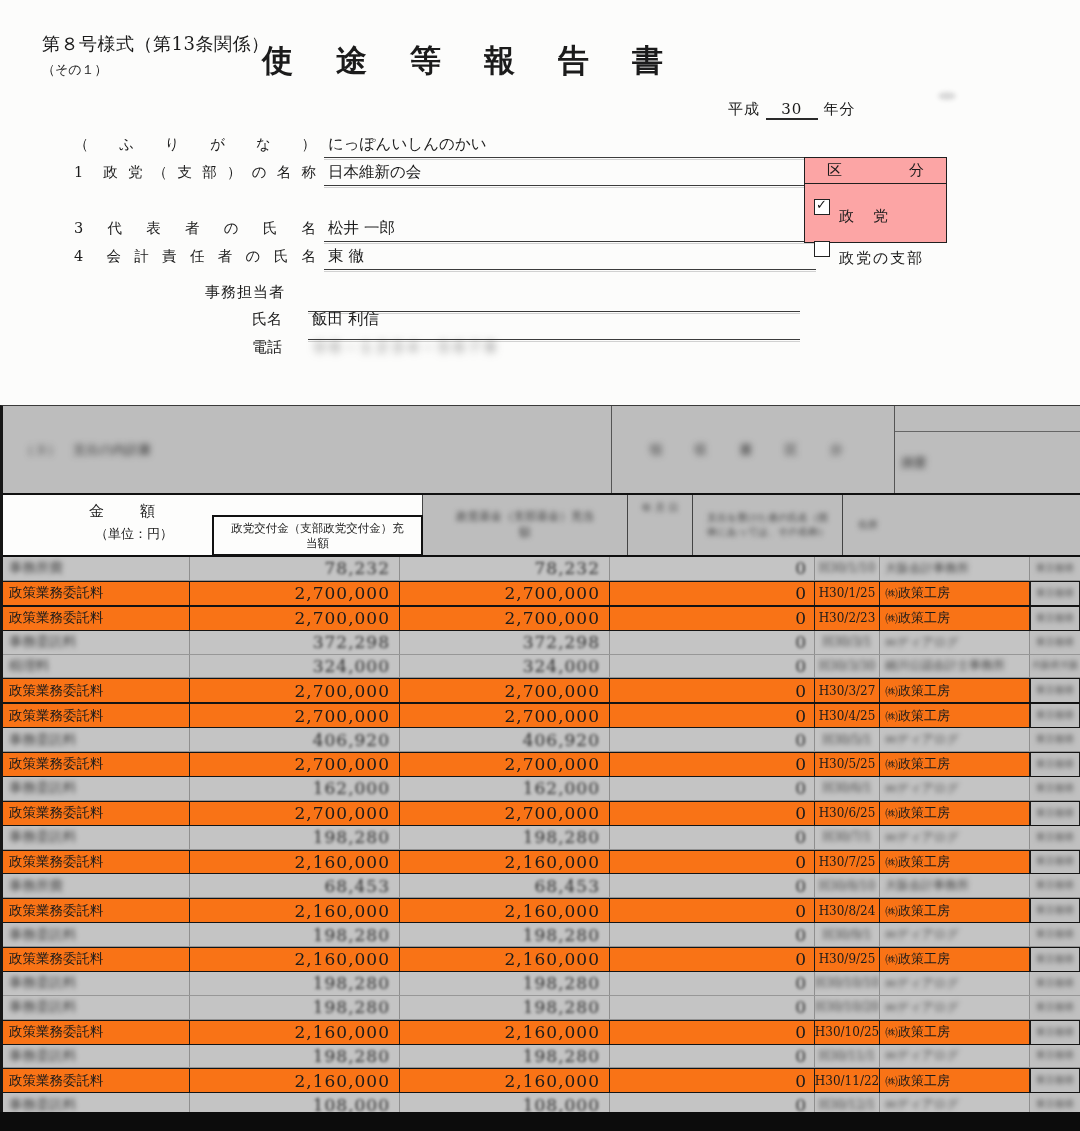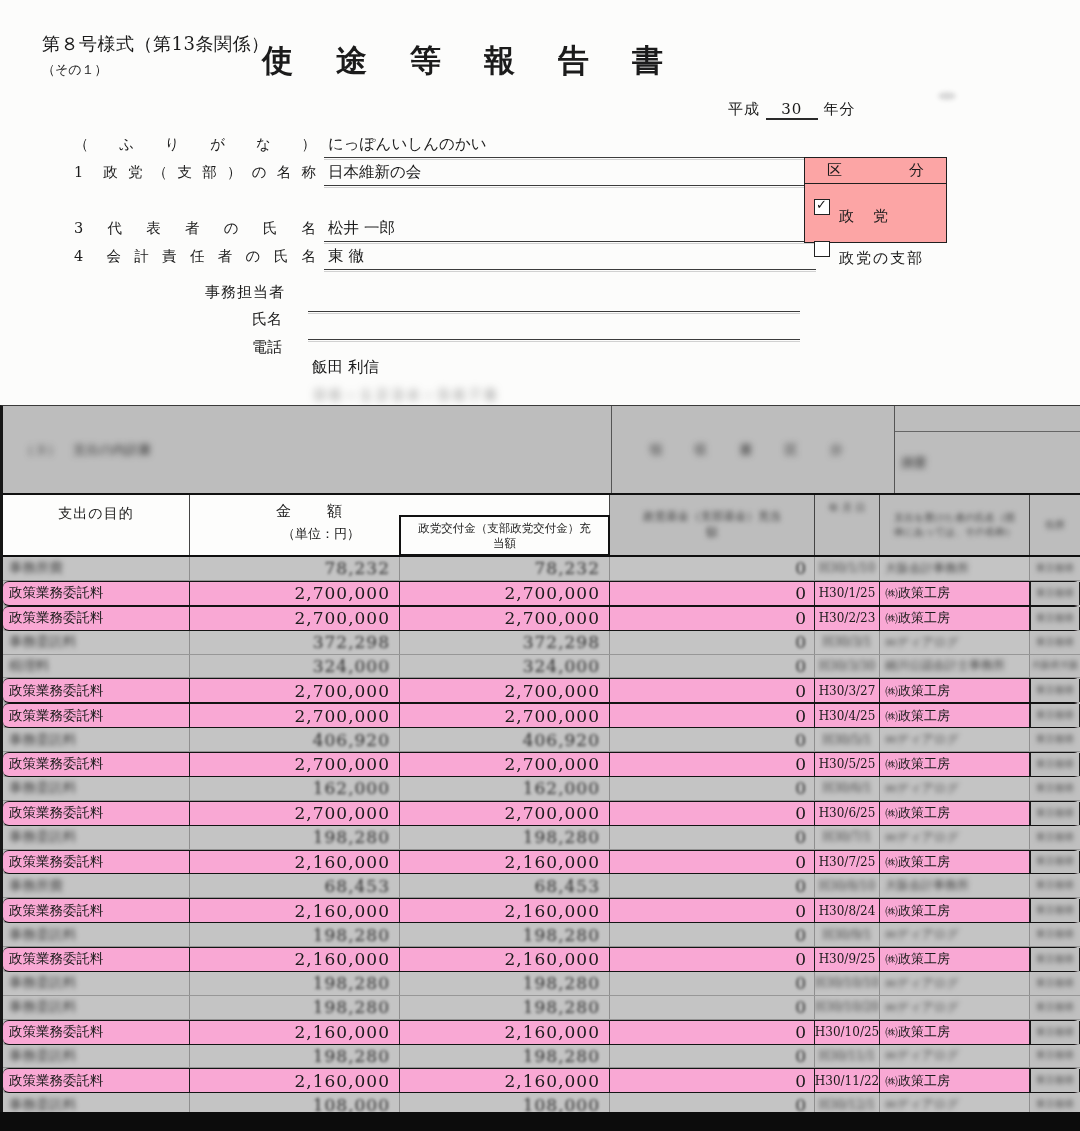--- a/index.html
+++ b/index.html
@@ -23,21 +23,21 @@
   
   .catbox{position:absolute;left:804px;top:157px;width:141px;height:84px;border:1.8px solid #1f1f1f;background:#fca5a5;}
   .cat-title{height:25px;line-height:25px;border-bottom:1.6px solid #1f1f1f;font-size:15px;text-align:justify;text-align-last:justify;padding:0 22px;}
   .cat-opt{display:flex;align-items:center;gap:9px;padding:4px 0 0 9px;font-size:15px;}
   .cb{position:relative;display:inline-block;width:14px;height:14px;border:1.6px solid #222;background:#fff;flex:0 0 auto;}
   .cb.checked::after{content:"✓";position:absolute;left:1px;top:-3px;font-size:13px;color:#111;}
   .opt-label{letter-spacing:2px;margin-top:19px;}
   
   .clerk-h{position:absolute;left:205px;top:283px;font-size:15px;letter-spacing:1px;}
   .clerk-lab{position:absolute;left:252px;font-size:15px;}
-  .clerk-val{position:absolute;left:312px;font-size:15.5px;margin-top:48px;}
+  .clerk-val{position:absolute;left:312px;font-size:15.5px;}
   .cline{position:absolute;left:308px;width:492px;border-bottom:1.5px solid #3c3c3c;box-shadow:0 2px 0 rgba(60,60,60,.22);}
   .blurphone{filter:blur(4px);color:#555;}
   
   .tsec{position:absolute;left:0;top:405px;width:1080px;height:707px;background:#bdbdbd;border-top:1.5px solid #3a3a3a;border-left:3px solid #161616;box-sizing:border-box;overflow:hidden;}
   .band{display:flex;height:87px;border-bottom:2px solid #111;}
   .band-c1{width:609px;display:flex;align-items:center;padding-left:18px;box-sizing:border-box;border-right:1.5px solid #555;}
   .band-c2{width:283px;display:flex;align-items:center;justify-content:center;border-right:1.5px solid #555;box-sizing:border-box;}
   .band-c3{width:185px;display:flex;flex-direction:column;box-sizing:border-box;}
   .band-c3-top{height:25px;border-bottom:1.2px solid #666;}
   .band-c3-bot{flex:1;display:flex;align-items:center;padding-left:6px;font-size:11px;}
@@ -53,21 +53,21 @@
   .h-fund{width:205px;display:flex;align-items:center;justify-content:center;text-align:center;font-size:11.5px;line-height:1.35;padding:0 28px;box-sizing:border-box;}
   .h-date{width:65px;display:flex;align-items:flex-start;justify-content:center;padding-top:6px;font-size:10px;}
   .h-payee{width:150px;display:flex;align-items:center;justify-content:center;text-align:center;font-size:10px;line-height:1.4;padding:0 10px;box-sizing:border-box;}
   .h-addr{width:50px;border-right:none;display:flex;align-items:center;justify-content:center;font-size:10px;}
   .gray{background:#bdbdbd;}
   .blur25{filter:blur(2.5px);color:#333;}
   .blur3{filter:blur(3px);color:#2a2a2a;}
   .tbody{display:flex;flex-direction:column;height:560px;}
   .trow{display:flex;flex:1;box-sizing:border-box;border-bottom:1px solid #979797;}
   .trow.gray2{background:#c4c4c4;}
-  .trow.clear{background:#f9a8d4;border-top:1.6px solid #141414;border-bottom:1.6px solid #141414;box-shadow:0 1px 2px rgba(0,0,0,.35);border-radius:6px;}
+  .trow.clear{background:#f97316;border-top:1.6px solid #141414;border-bottom:1.6px solid #141414;box-shadow:0 1px 2px rgba(0,0,0,.35);}
   .cell{box-sizing:border-box;border-right:1px solid #8f8f8f;display:flex;align-items:center;overflow:hidden;}
   .trow.clear .cell{border-right:1.2px solid #1c1c1c;}
   .c-purpose{width:187px;padding-left:6px;font-size:13.5px;}
   .c-amount{width:210px;justify-content:flex-end;padding-right:9px;font-size:17px;letter-spacing:1px;}
   .c-subsidy{width:210px;justify-content:flex-end;padding-right:9px;font-size:17px;letter-spacing:1px;}
   .c-fund{width:205px;justify-content:flex-end;padding-right:8px;font-size:17px;}
   .c-date{width:65px;justify-content:center;font-size:12px;font-family:"DejaVu Serif","Liberation Serif",serif;}
   .c-payee{width:150px;padding-left:5px;font-size:13px;}
   .c-address{width:50px;border-right:none;justify-content:center;font-size:9.5px;background:#c0c0c0 !important;}
   .trow.clear .c-address{border-left:1.2px solid #1c1c1c;}
@@ -144,23 +144,20 @@
           <span class="blur3 spread">領 収 書 区 分</span>
         </div>
       <div class="band-c3">
         <div class="band-c3-top"></div>
         <div class="band-c3-bot">
             <span class="blur3">摘要</span>
           </div>
       </div>
     </div>
     <div class="thead">
-      <div class="hc h-purpose">
-          <span>支出の目的</span>
-        </div>
       <div class="hc h-amount">
         <div class="amt1">金　　額</div>
         <div class="amt2">（単位：円）</div>
         <div class="subbox">
             <span>政党交付金（支部政党交付金）充当額</span>
           </div>
       </div>
       <div class="hc h-fund gray">
           <span class="blur25">政党基金（支部基金）充当額</span>
         </div>

